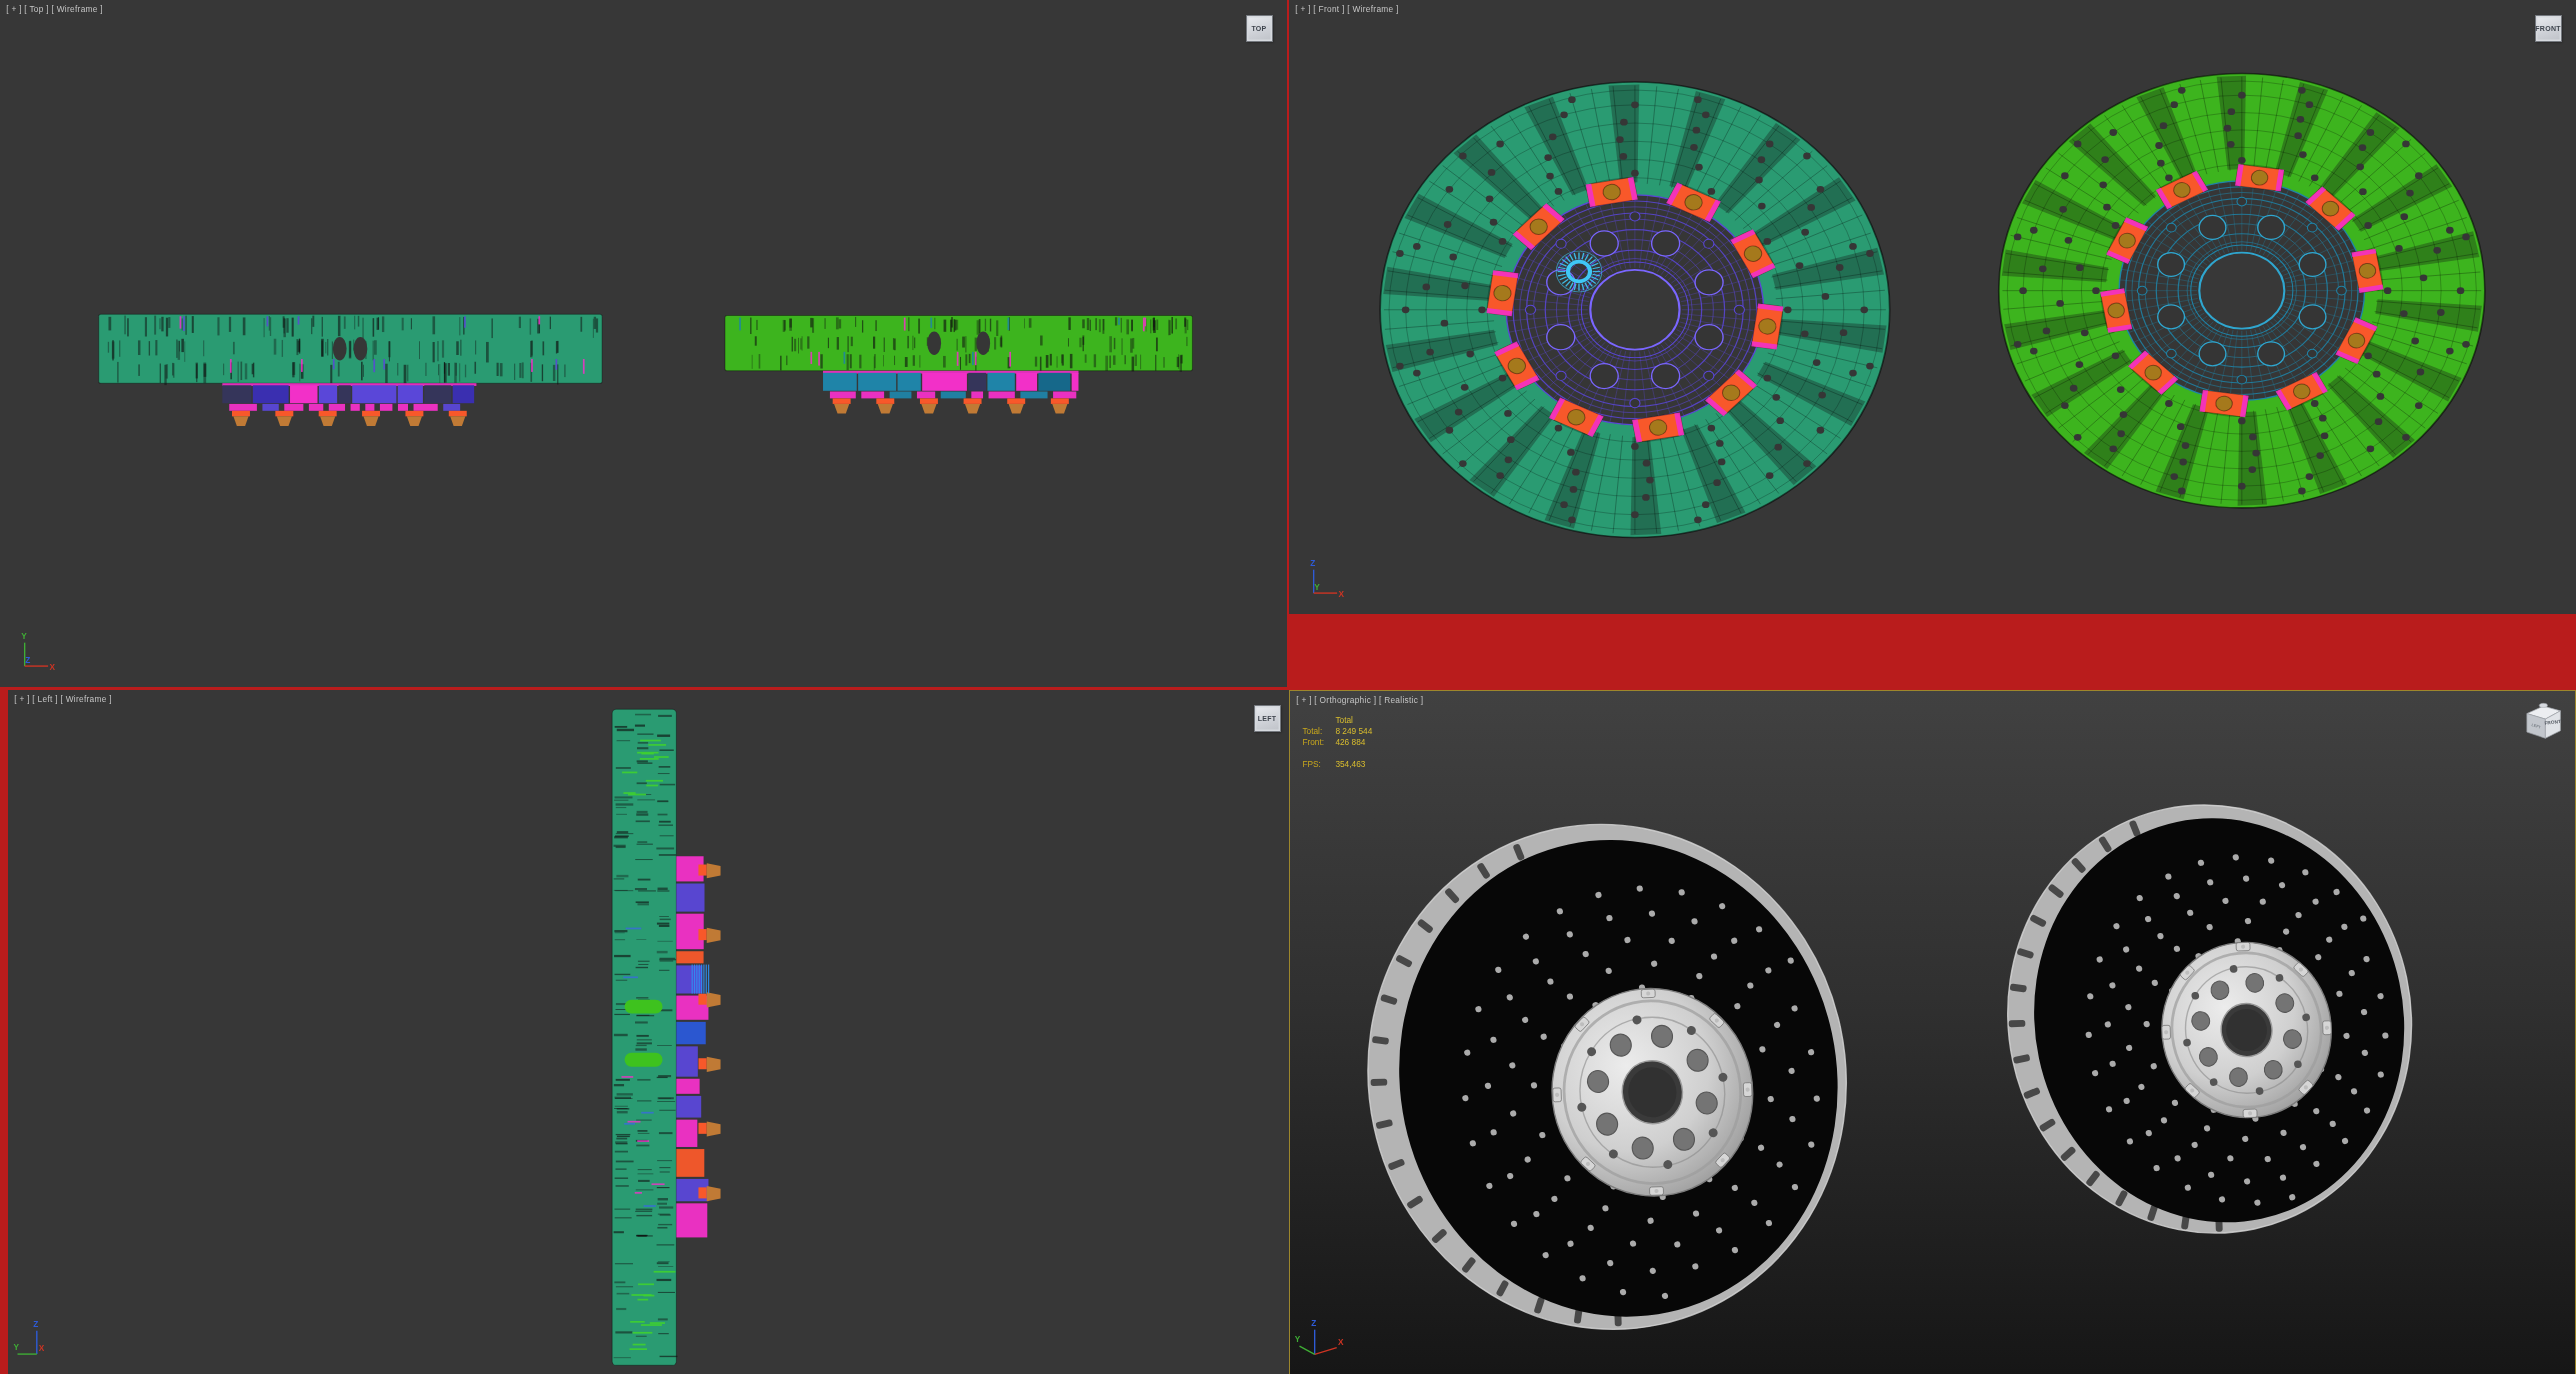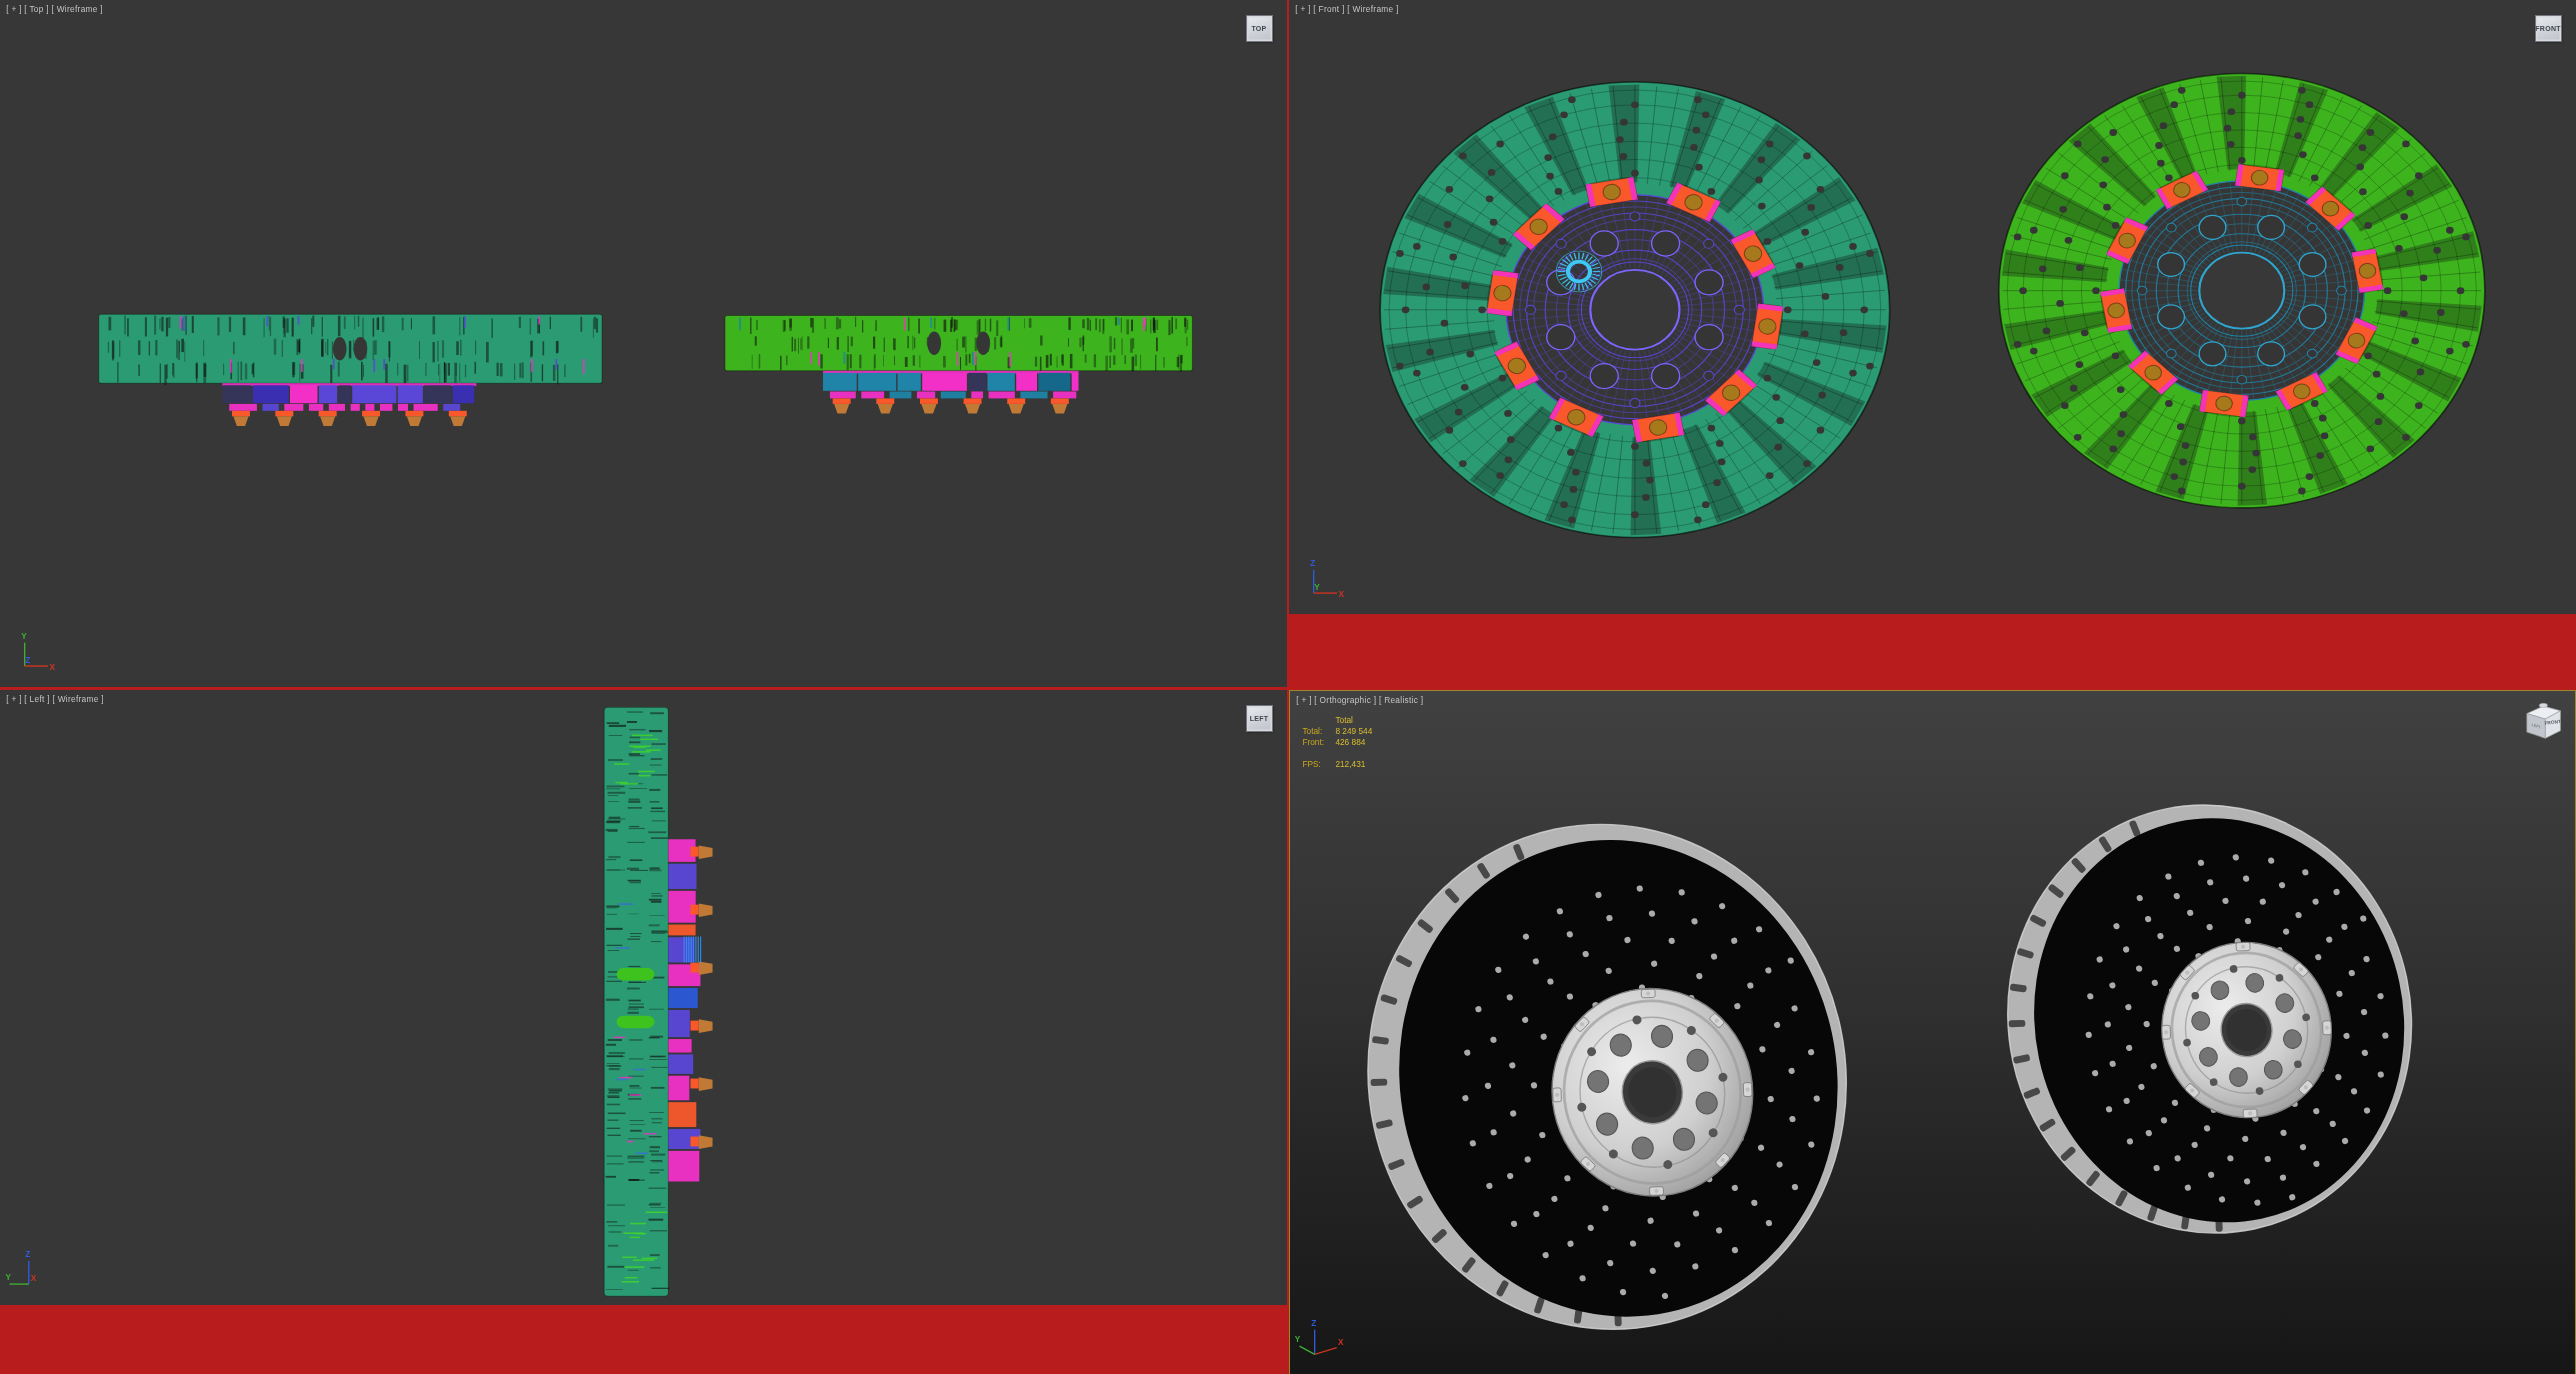--- a/index.html
+++ b/index.html
@@ -1,21 +1,21 @@
 <!DOCTYPE html>
 <html style="font-size:11px"><head>
 <meta charset="utf-8">
 <style>
   html,body{margin:0;padding:0;background:#101010;}
   .app{position:relative;width:2576px;height:1375px;background:#b91c1c;
        font-family:"Liberation Sans",sans-serif;overflow:hidden;}
   .vp{position:absolute;background:#373737;overflow:hidden;}
   #vp-top   {left:0;     top:0;    width:1287px;height:687px;}
   #vp-front {left:1289px;top:0;    width:1287px;height:614px;}
-  #vp-left  {left:0;     top:690px;width:1287px;height:615px;}
+  #vp-left  {left:8px;     top:690px;width:1287px;height:685px;}
   #vp-ortho {left:1289px;top:690px;width:1287px;height:685px;
              border:1.4px solid #9d872c;box-sizing:border-box;}
   .scene{position:absolute;left:0;top:0;width:100%;height:100%;display:block;}
   .vp-label{position:absolute;left:6.2px;top:3.5px;color:#c6c6c6;font-size:8.3px;
             letter-spacing:0.3px;cursor:default;user-select:none;white-space:pre;}
   .flatcube{position:absolute;top:15px;right:14.5px;width:25px;height:25px;
             background:linear-gradient(160deg,#e9ebef 0%,#cdd0d6 60%,#bfc2c8 100%);
             border:0.7px solid #74787e;box-shadow:inset 0 0 0 1.4px #d6d9de,0.7px 1.4px 2.1px rgba(0,0,0,.55);
             color:#3e444d;font-size:7px;font-weight:bold;display:flex;align-items:center;
             justify-content:center;letter-spacing:0.3px;user-select:none;}
@@ -1772,21 +1772,21 @@
       <div class="srow">
         <span class="slab">Total:</span>
         <span class="sval">8 249 544</span>
       </div>
       <div class="srow">
         <span class="slab">Front:</span>
         <span class="sval">426 884</span>
       </div>
       <div class="srow fps">
         <span class="slab">FPS:</span>
-        <span class="sval">212,431</span>
+        <span class="sval">354,463</span>
       </div>
     </div>
 
     <svg id="cube3d" viewBox="0 0 76 68">
       <polygon points="13,21 37,10 62,17 40,29" fill="#eceef1" stroke="#9fa3a8" stroke-width="1"></polygon>
       <polygon points="13,21 40,29 40,57 13,48" fill="#c2c6cc" stroke="#9fa3a8" stroke-width="1"></polygon>
       <polygon points="40,29 62,17 62,46 40,57" fill="#e0e3e7" stroke="#9fa3a8" stroke-width="1"></polygon>
       <ellipse cx="37" cy="9" rx="6" ry="3" fill="#d7dadf" stroke="#a0a4a9" stroke-width="0.8"></ellipse>
       <text x="51" y="36" font-size="7" font-weight="bold" fill="#565c64" text-anchor="middle" transform="rotate(-7 51 36)">FRONT</text>
       <text x="26" y="41" font-size="5.5" font-weight="bold" fill="#7a8088" text-anchor="middle" transform="rotate(16 26 41)">LEFT</text>

